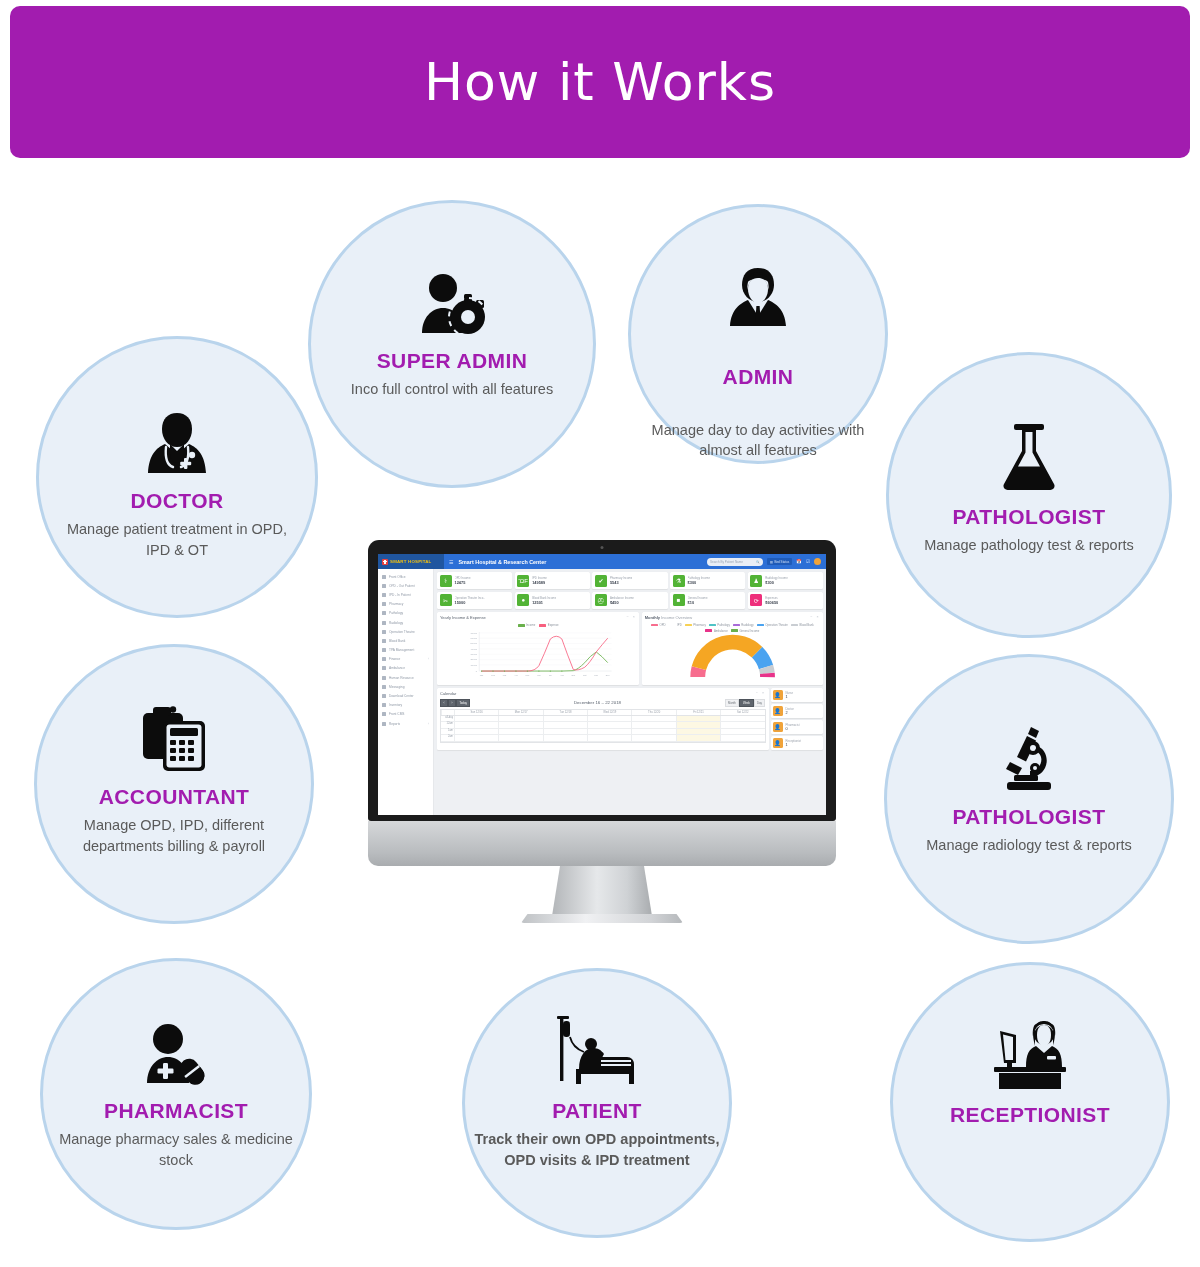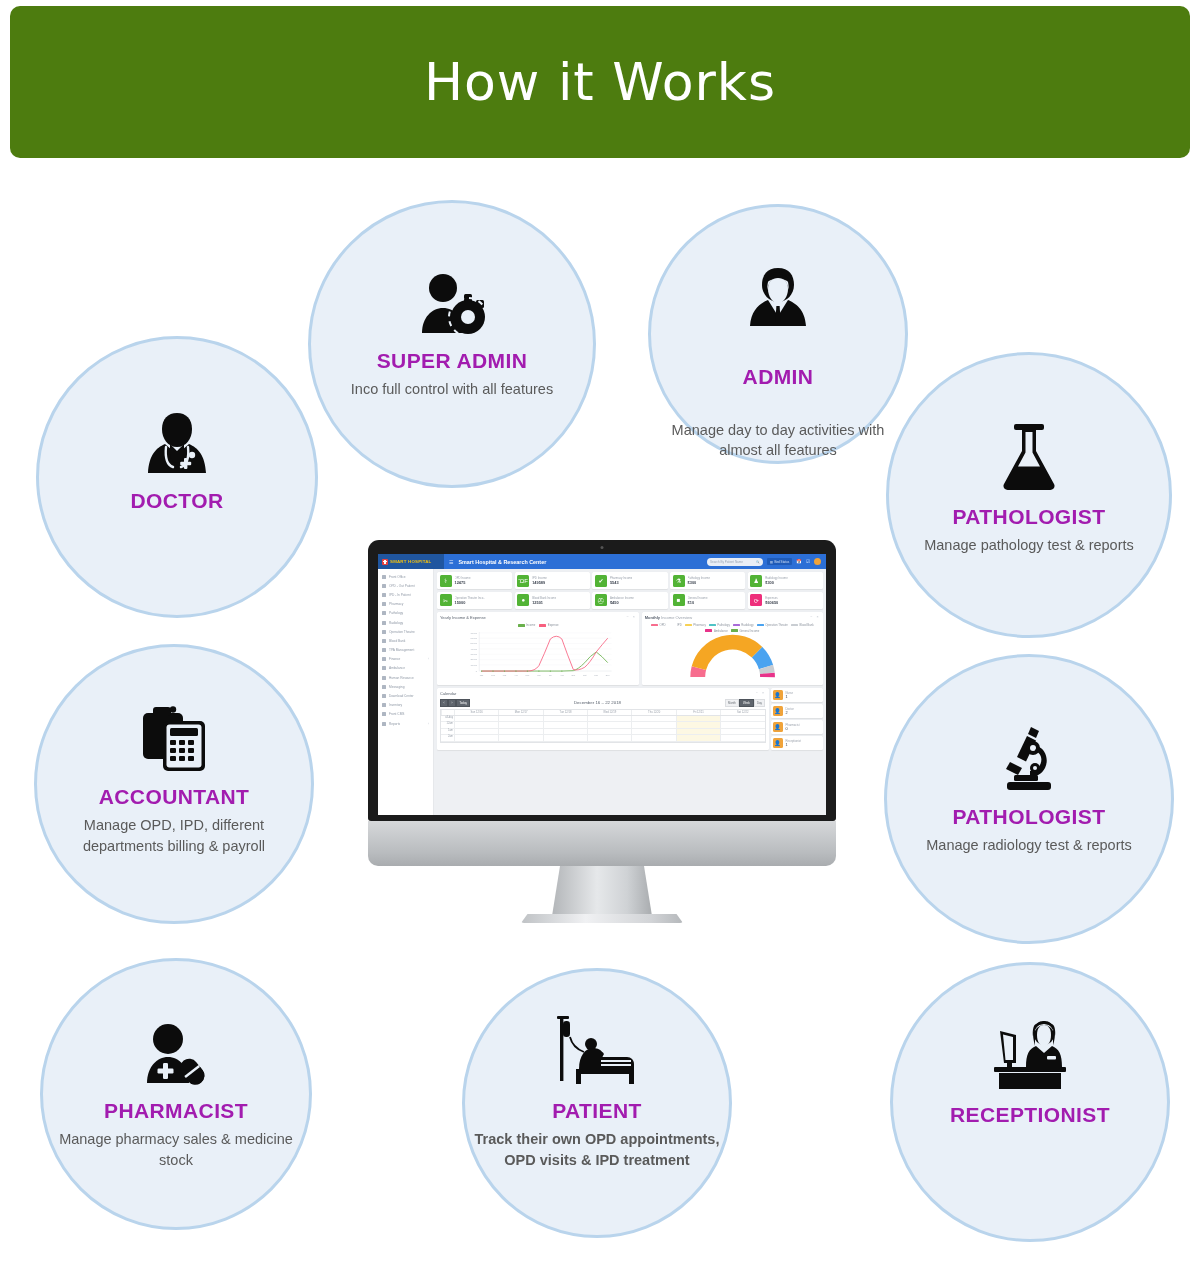--- a/index.html
+++ b/index.html
@@ -8,21 +8,21 @@
     background: #ffffff;
     font-family: "Liberation Sans", sans-serif;
     overflow: hidden;
   }
   .page { position: relative; width: 1200px; height: 1267px; background:#fff; }
 
   
   .banner {
     position: absolute; left: 10px; top: 6px;
     width: 1180px; height: 152px;
-    background: #4d7c0f;
+    background: #a21caf;
     border-radius: 10px;
     display: flex; align-items: center; justify-content: center;
   }
   .banner-title {
     color: #ffffff;
     font-size: 52px;
     font-weight: 400;
     letter-spacing: 1px;
     font-family: "DejaVu Sans", sans-serif;
   }
@@ -48,21 +48,21 @@
     font-size: 21px; font-weight: bold; color: #a21caf;
     letter-spacing: .4px; margin-top: 12px; line-height: 1.1;
   }
   .c-desc {
     font-size: 14.5px; color: #5a5a5a; line-height: 1.42;
     margin-top: 7px; padding: 0 16px;
   }
 
   
   #circle-super-admin { left: 308px; top: 200px;  width: 288px; height: 288px; padding-top: 48px; }
-  #circle-admin       { left: 648px; top: 204px;  width: 260px; height: 260px; padding-top: 42px; gap: 25px; }
+  #circle-admin       { left: 628px; top: 204px;  width: 260px; height: 260px; padding-top: 42px; gap: 25px; }
   #circle-doctor      { left: 36px;  top: 336px;  width: 282px; height: 282px; padding-top: 52px; }
   #circle-pathologist { left: 886px; top: 352px;  width: 286px; height: 286px; padding-top: 52px; }
   #circle-accountant  { left: 34px;  top: 644px;  width: 280px; height: 280px; padding-top: 40px; }
   #circle-radiologist { left: 884px; top: 654px;  width: 290px; height: 290px; padding-top: 50px; }
   #circle-pharmacist  { left: 40px;  top: 958px;  width: 272px; height: 272px; padding-top: 40px; }
   #circle-patient     { left: 462px; top: 968px;  width: 270px; height: 270px; padding-top: 30px; }
   #circle-receptionist{ left: 890px; top: 962px;  width: 280px; height: 280px; padding-top: 40px; }
 
   #circle-patient .c-desc { padding: 0 4px; font-weight: bold; }
   #circle-receptionist .c-desc { padding: 0 10px; }
@@ -245,20 +245,21 @@
         <path d="M26 36c-1 10 1 18 7 20" fill="none" stroke="#e9f0f8" stroke-width="2.4" stroke-linecap="round"></path>
         <path d="M48 36c1 10-1 18-7 20" fill="none" stroke="#e9f0f8" stroke-width="2.4" stroke-linecap="round"></path>
         <circle cx="52" cy="44" r="3.2" fill="#e9f0f8"></circle>
         <g fill="#e9f0f8">
           <rect x="44" y="47" width="3.4" height="11" rx="1"></rect>
           <rect x="40.2" y="50.8" width="11" height="3.4" rx="1"></rect>
         </g>
       </svg>
     </div>
     <div class="c-title">DOCTOR</div>
+    <div class="c-desc">Manage patient treatment in OPD, IPD &amp; OT</div>
   </div>
 
   <div class="circle" id="circle-pathologist">
     <div class="c-icon">
       <svg width="70" height="72" viewBox="0 0 70 72">
         <rect x="20" y="3" width="30" height="6" rx="2" fill="#0c0c0c"></rect>
         <path d="M28 9h14v21l18 33c1.6 3-.5 6-3.6 6H13.6c-3.1 0-5.2-3-3.6-6l18-33z" fill="#0c0c0c"></path>
         <path d="M31.5 11h7v20.5l7.5 14H24l7.5-14z" fill="#e9f0f8"></path>
       </svg>
     </div>

